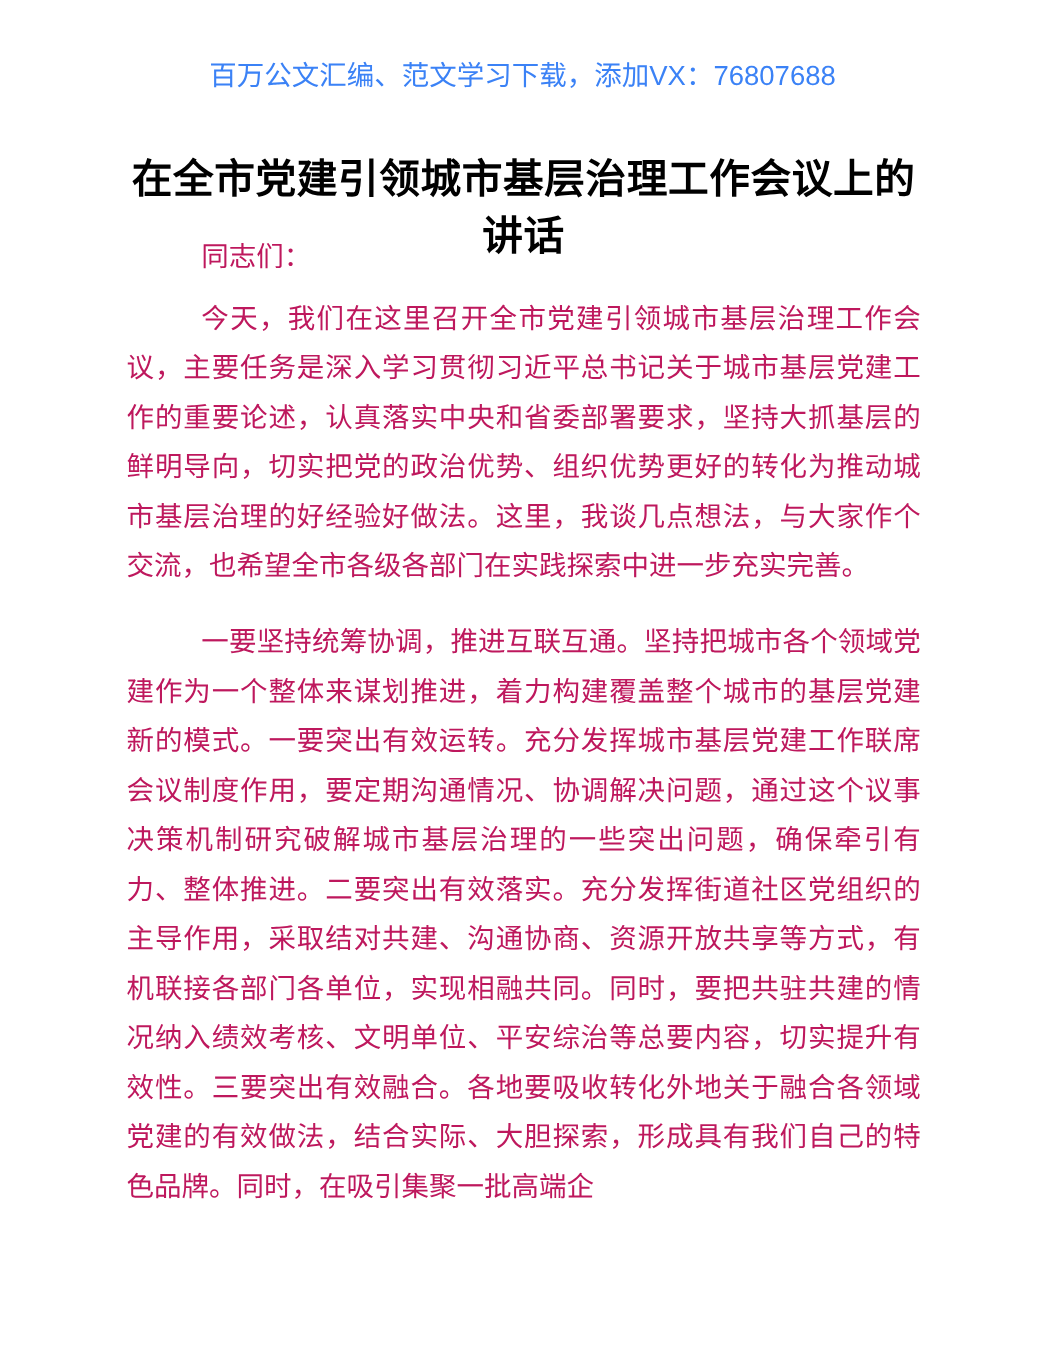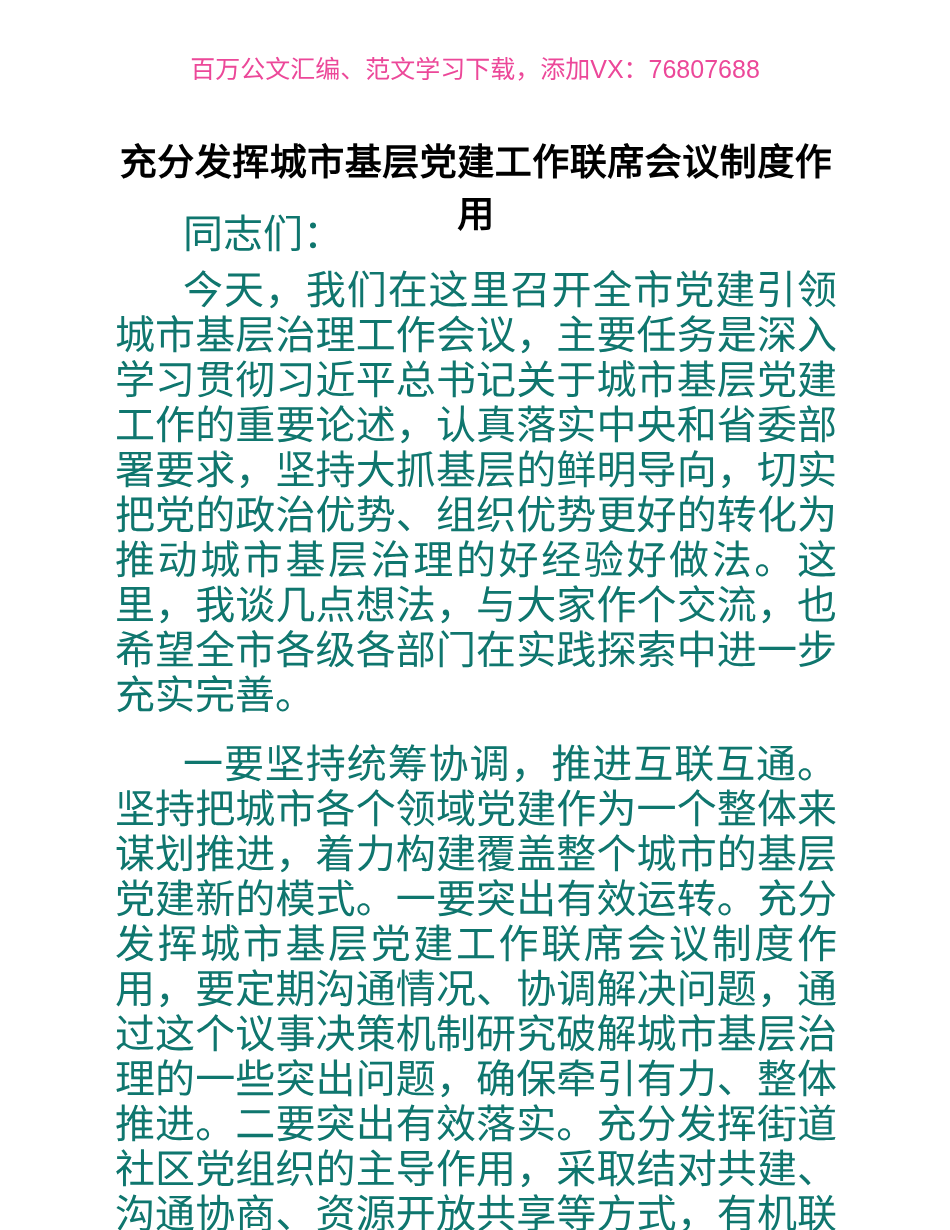--- a/index.html
+++ b/index.html
@@ -24,21 +24,21 @@
     box-sizing: border-box;
   }
 
   
   .promo-header {
     position: absolute;
     top: 52px;
     left: 0;
     width: 950px;
     text-align: center;
-    color: #ec4899;
+    color: #3b82f6;
     font-size: 25px;
     font-weight: 400;
     line-height: 34px;
     letter-spacing: 0px;
     white-space: nowrap;
   }
 
   
   .doc-title {
     position: absolute;
@@ -55,27 +55,27 @@
 
   
   .doc-body {
     position: absolute;
     top: 212px;
     left: 115px;
     width: 722px;
   }
 
   .para {
-    font-size: 40px;
+    font-size: 25px;
     line-height: 45px;
     text-align: justify;
     text-align-last: left;
     text-justify: inter-ideograph;
     margin: 0 0 0 0;
-    color: #0f766e;
+    color: #be185d;
     letter-spacing: 0px;
   }
 
   .para.salutation {
     text-indent: 68px;
     margin-bottom: 11px;
   }
 
   .para.indent {
     text-indent: 68px;
@@ -86,21 +86,21 @@
     margin-bottom: 0;
   }
 </style>
 </head>
 <body>
 
 <div class="page">
 
   <div class="promo-header">百万公文汇编、范文学习下载，添加VX：76807688</div>
 
-  <h1 class="doc-title">充分发挥城市基层党建工作联席会议制度作用</h1>
+  <h1 class="doc-title">在全市党建引领城市基层治理工作会议上的讲话</h1>
 
   <div class="doc-body">
 
     <p class="para salutation">同志们：</p>
 
     <p class="para indent">今天，我们在这里召开全市党建引领城市基层治理工作会议，主要任务是深入学习贯彻习近平总书记关于城市基层党建工作的重要论述，认真落实中央和省委部署要求，坚持大抓基层的鲜明导向，切实把党的政治优势、组织优势更好的转化为推动城市基层治理的好经验好做法。这里，我谈几点想法，与大家作个交流，也希望全市各级各部门在实践探索中进一步充实完善。</p>
 
     <p class="para indent">一要坚持统筹协调，推进互联互通。坚持把城市各个领域党建作为一个整体来谋划推进，着力构建覆盖整个城市的基层党建新的模式。一要突出有效运转。充分发挥城市基层党建工作联席会议制度作用，要定期沟通情况、协调解决问题，通过这个议事决策机制研究破解城市基层治理的一些突出问题，确保牵引有力、整体推进。二要突出有效落实。充分发挥街道社区党组织的主导作用，采取结对共建、沟通协商、资源开放共享等方式，有机联接各部门各单位，实现相融共同。同时，要把共驻共建的情况纳入绩效考核、文明单位、平安综治等总要内容，切实提升有效性。三要突出有效融合。各地要吸收转化外地关于融合各领域党建的有效做法，结合实际、大胆探索，形成具有我们自己的特色品牌。同时，在吸引集聚一批高端企</p>
 
   </div>

